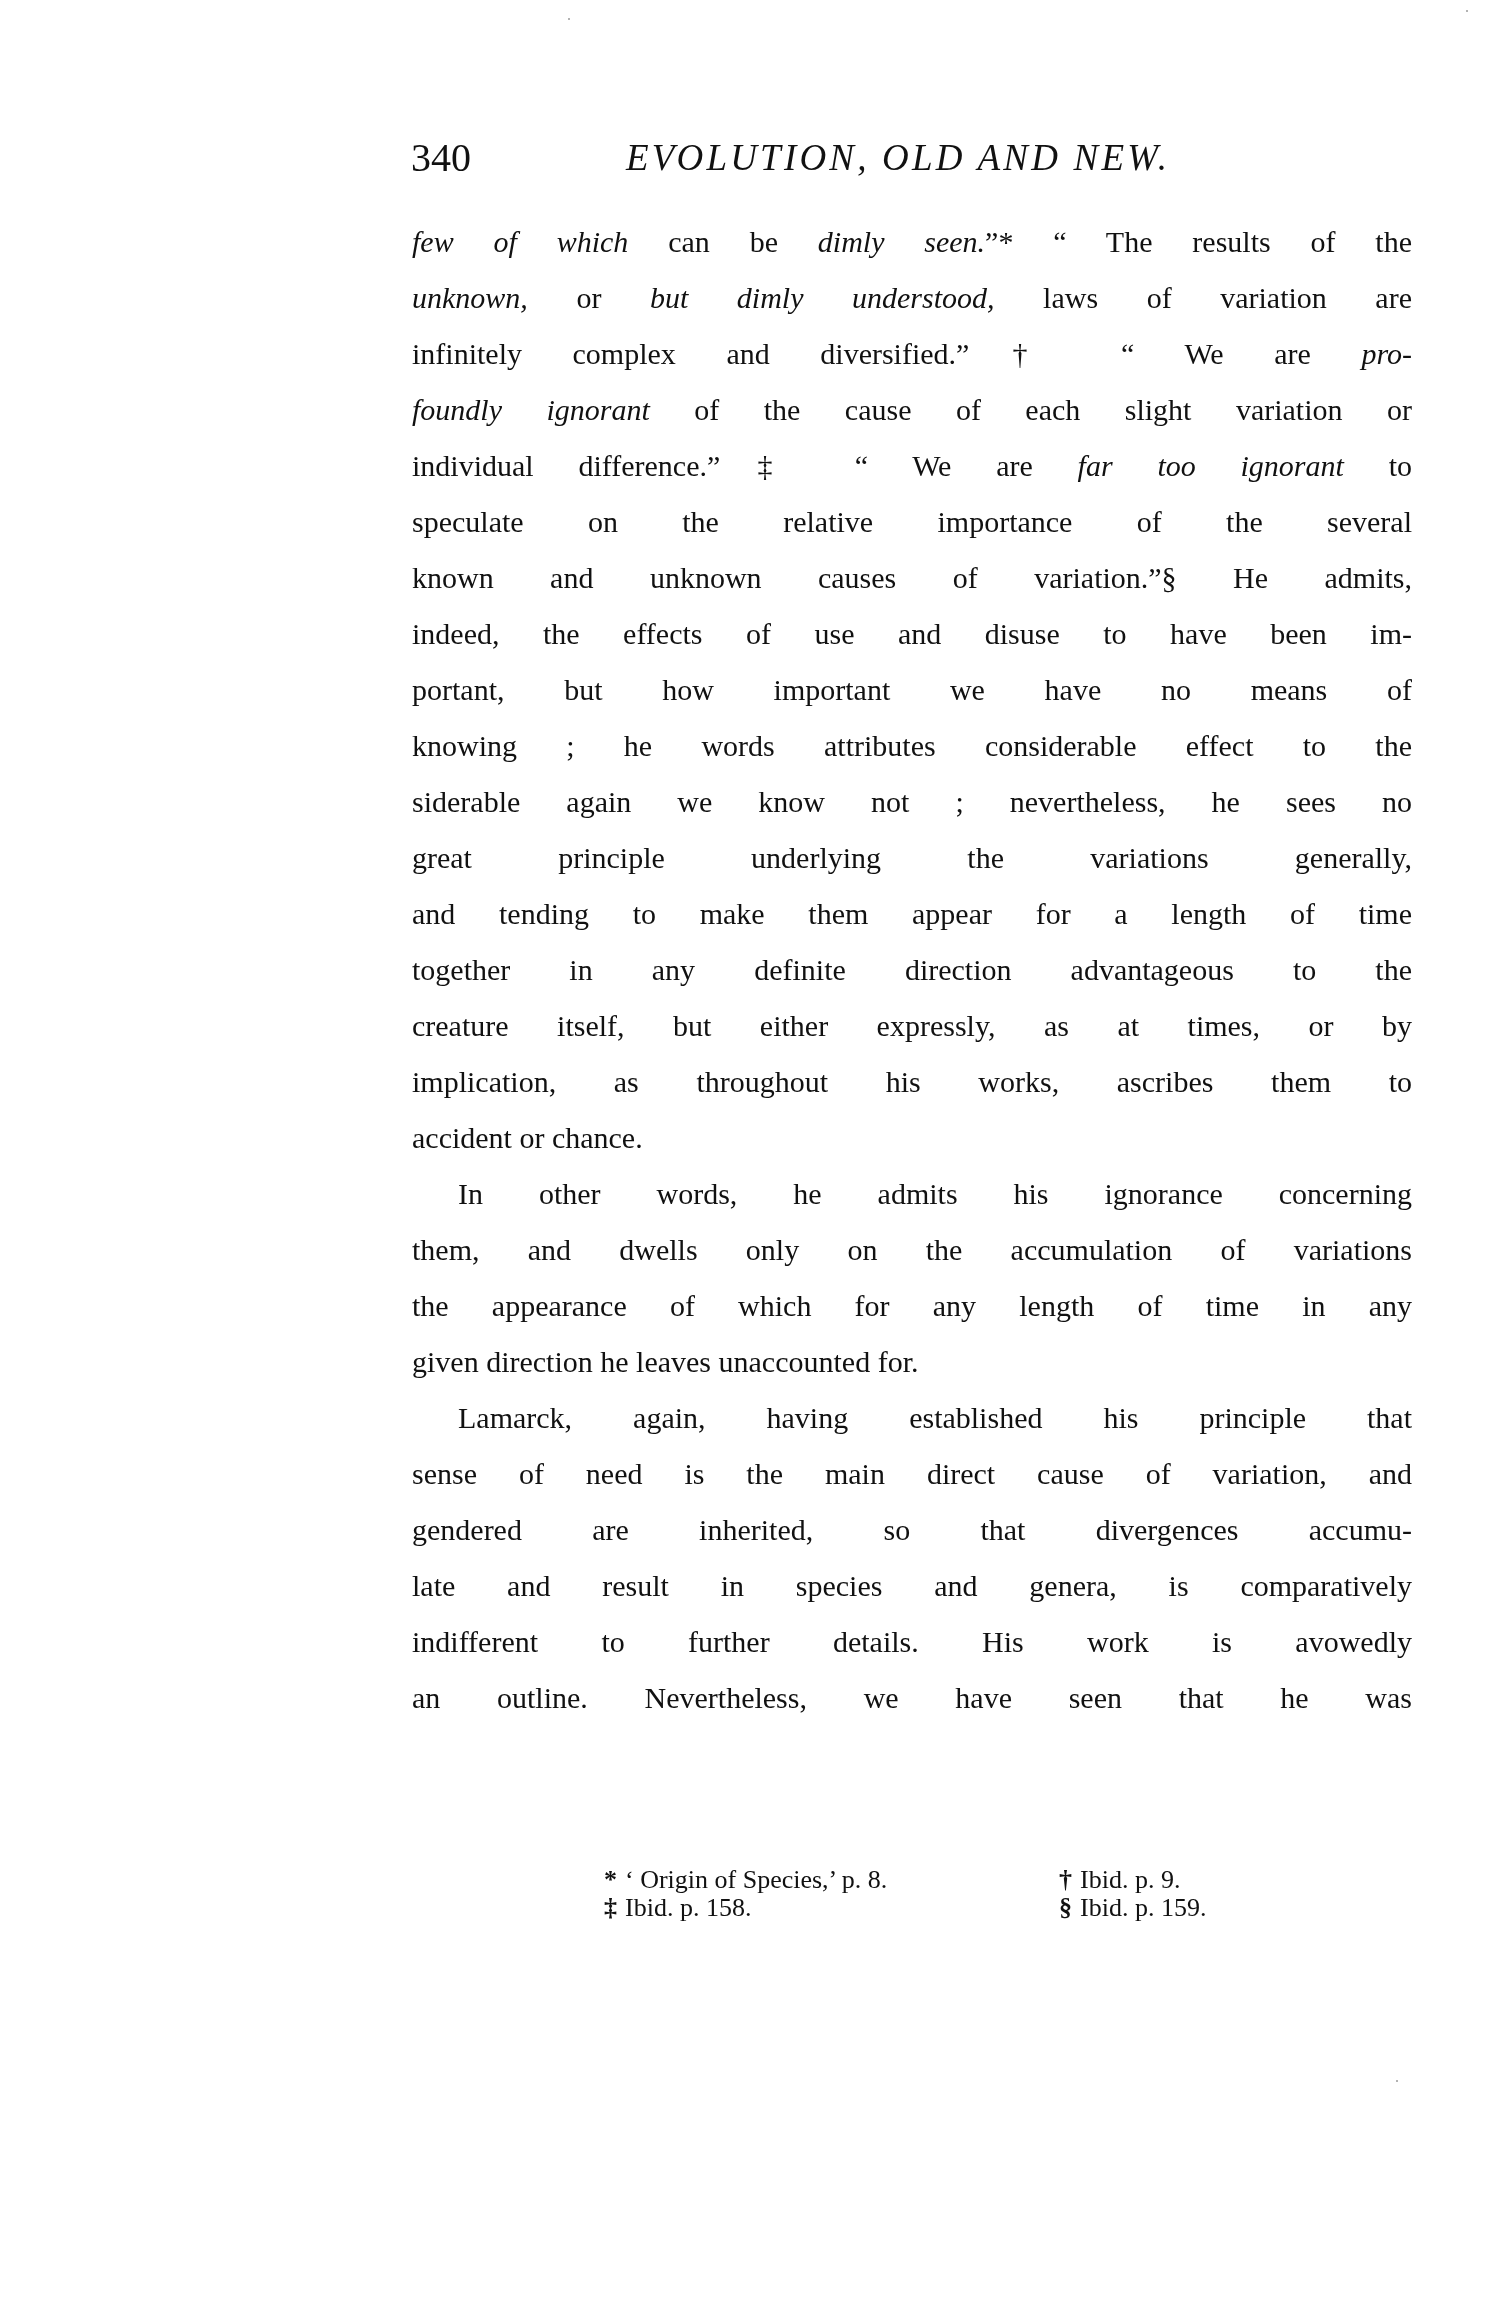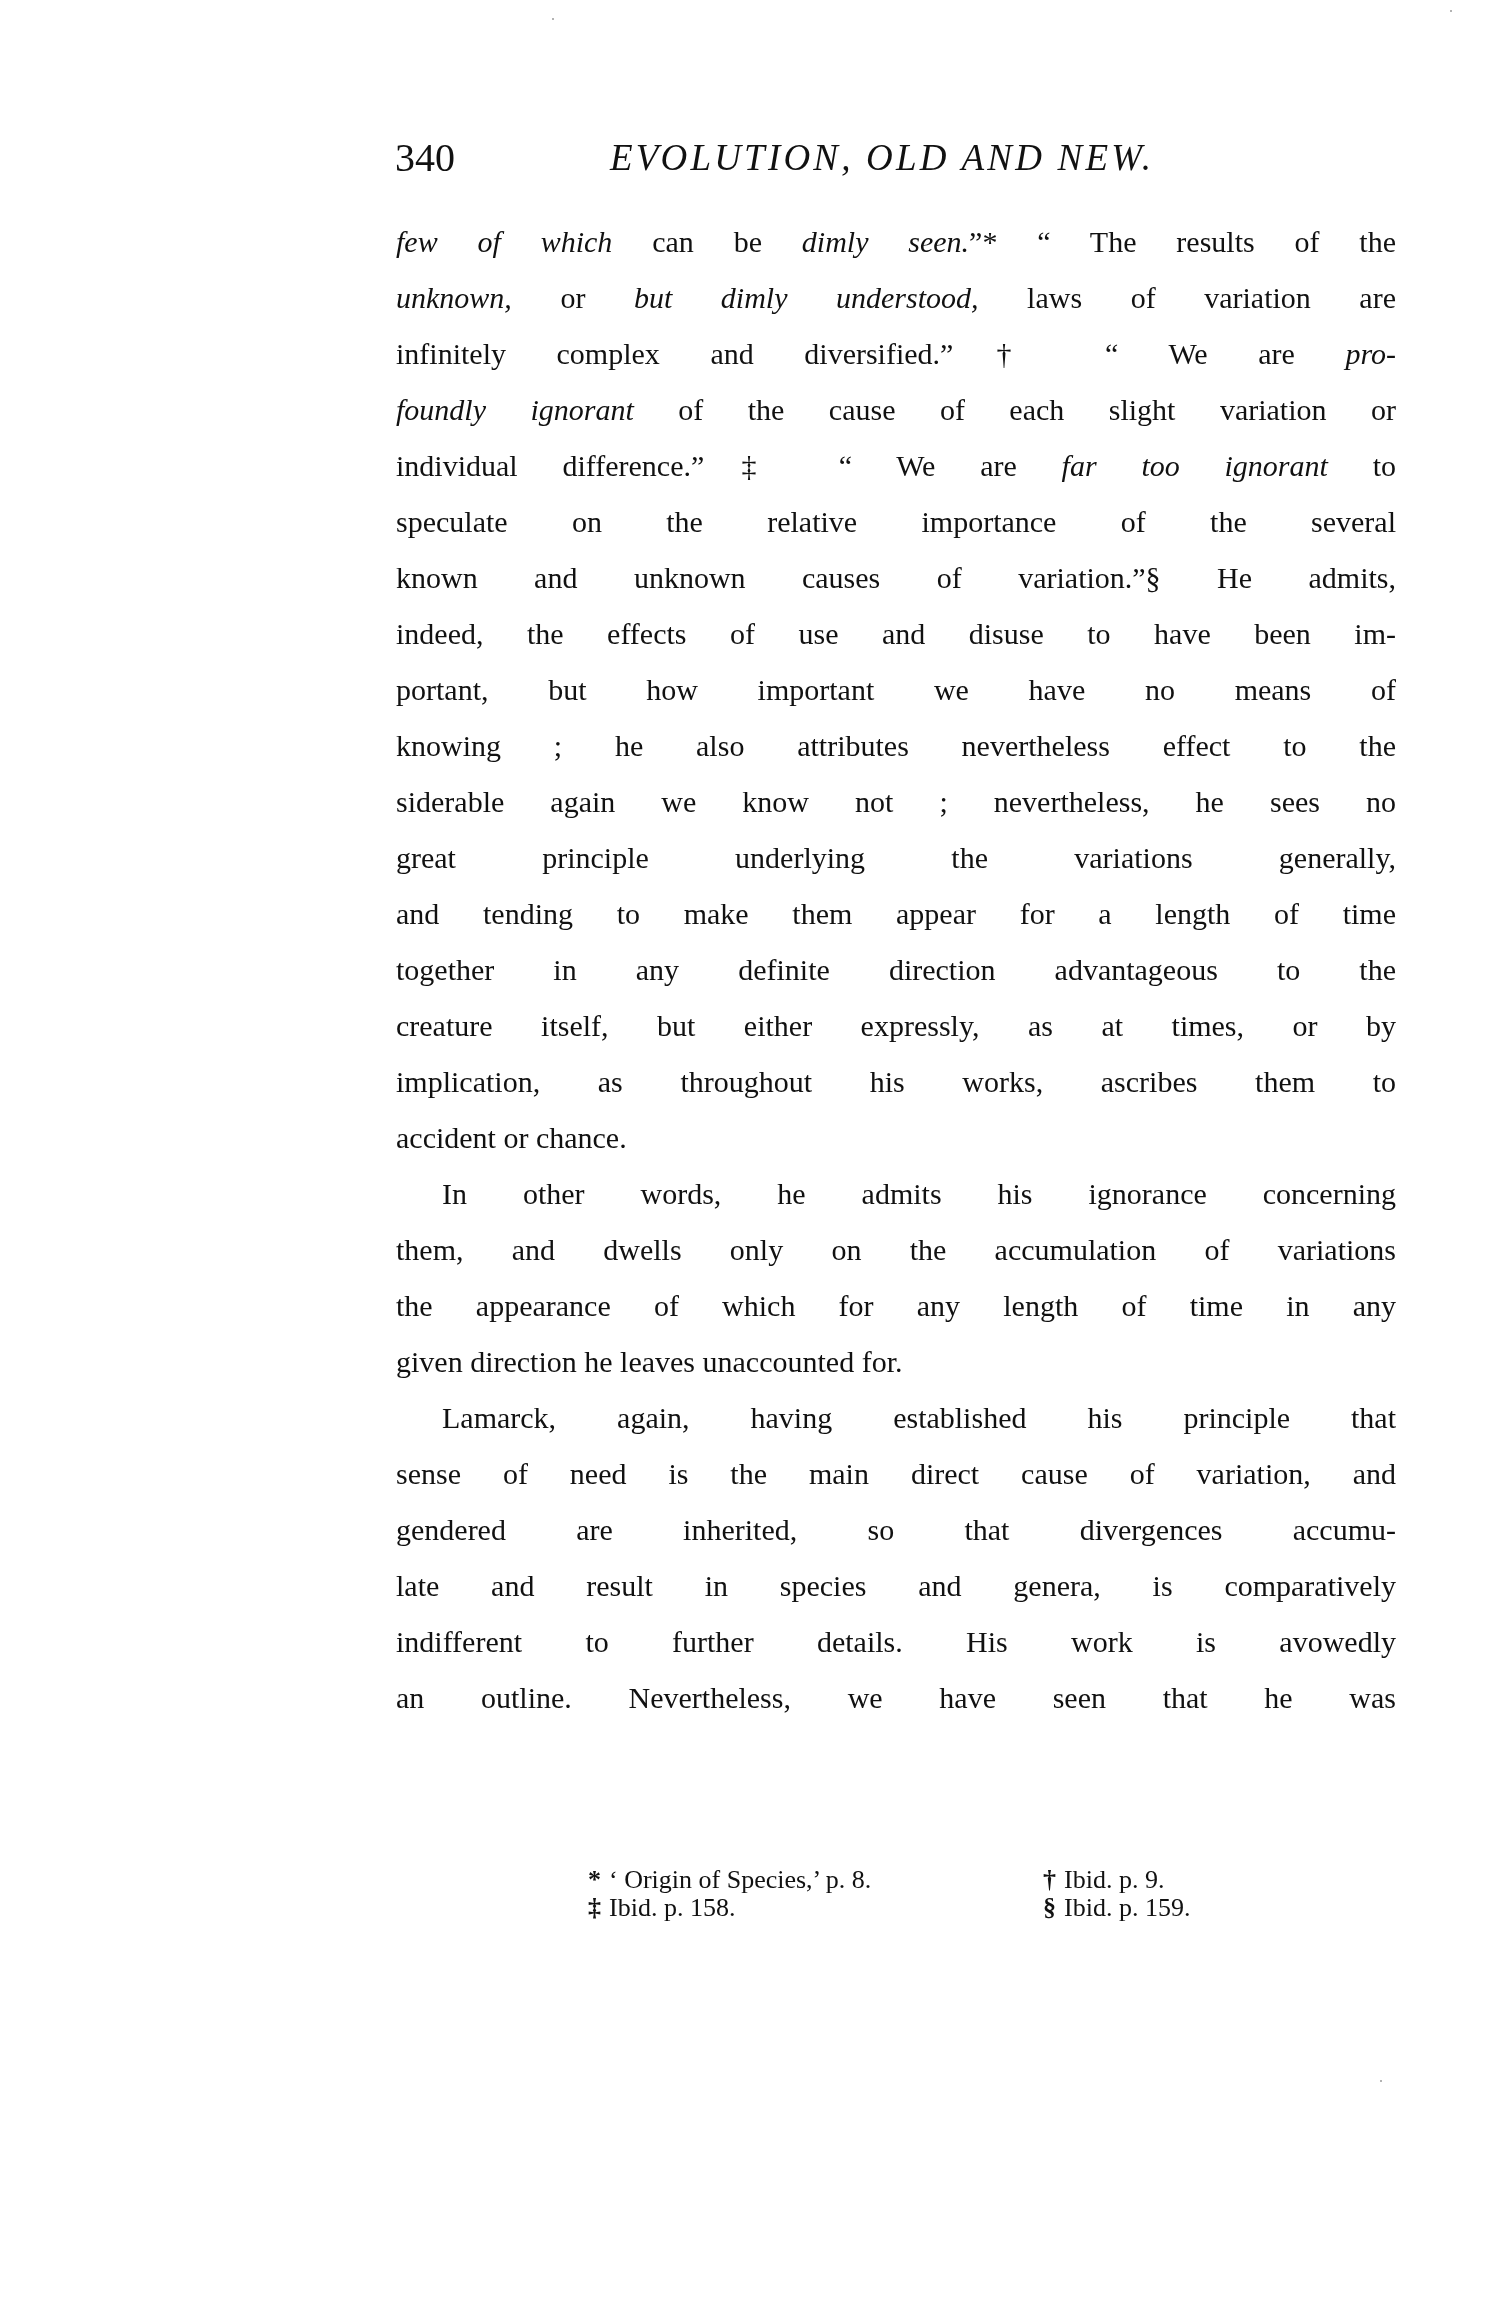--- a/index.html
+++ b/index.html
@@ -1,17 +1,17 @@
 <!DOCTYPE html>
 <html><head>
 <meta charset="utf-8">
 <style>
   html, body { margin: 0; padding: 0; background: #ffffff; }
   body { width: 1490px; height: 2320px; position: relative; overflow: hidden; color: #111111; font-family: "DejaVu Serif", "Liberation Serif", serif; }
-  .page { position: absolute; left: 0; top: 0; width: 1310px; height: 2320px; background: #ffffff; }
+  .page { position: absolute; left: 16px; top: 0; width: 1310px; height: 2320px; background: #ffffff; }
   .running-head { position: absolute; left: 395px; top: 136px; width: 820px; height: 44px; }
   .page-number { position: absolute; left: 0; top: 0; font-family: "Liberation Serif", serif; font-size: 40px; line-height: 44px; }
   .running-title { position: absolute; left: 203px; top: 0; font-family: "Liberation Serif", serif; font-style: italic; font-size: 37px; line-height: 44px; letter-spacing: 3.2px; white-space: nowrap; margin-left: 12px; }
   .body-text { position: absolute; left: 396px; top: 214px; width: 1000px; }
   .line { display: block; height: 56px; line-height: 56px; font-family: "Liberation Serif", serif; font-size: 30px; white-space: nowrap; text-align: justify; text-align-last: justify; word-spacing: 0; }
   .line.last { text-align: center; text-align-last: left; }
   .line.indent { padding-left: 46px; }
   .line i { font-style: italic; }
   .footnotes { position: absolute; left: 588px; top: 1866px; width: 700px; }
   .fn-row { position: relative; height: 28px; }
@@ -38,21 +38,21 @@
   <div class="body-text" id="body-text">
       <div class="line"><i>few of which</i><span> can be </span><i>dimly seen.</i><span>”*   “ The results of the</span></div>
       <div class="line"><i>unknown,</i><span> or </span><i>but dimly understood,</i><span> laws of variation are</span></div>
       <div class="line"><span>infinitely complex and diversified.”†   “ We are </span><i>pro-</i></div>
       <div class="line"><i>foundly ignorant</i><span> of the cause of each slight variation or</span></div>
       <div class="line"><span>individual difference.”‡   “ We are </span><i>far too ignorant</i><span> to</span></div>
       <div class="line"><span>speculate on the relative importance of the several</span></div>
       <div class="line"><span>known and unknown causes of variation.”§  He admits,</span></div>
       <div class="line"><span>indeed, the effects of use and disuse to have been im-</span></div>
       <div class="line"><span>portant, but how important we have no means of</span></div>
-      <div class="line"><span>knowing ; he also attributes nevertheless effect to the</span></div>
+      <div class="line"><span>knowing ; he words attributes considerable effect to the</span></div>
       <div class="line"><span>siderable again we know not ; nevertheless, he sees no</span></div>
       <div class="line"><span>great principle underlying the variations generally,</span></div>
       <div class="line"><span>and tending to make them appear for a length of time</span></div>
       <div class="line"><span>together in any definite direction advantageous to the</span></div>
       <div class="line"><span>creature itself, but either expressly, as at times, or by</span></div>
       <div class="line"><span>implication, as throughout his works, ascribes them to</span></div>
       <div class="line last"><span>accident or chance.</span></div>
       <div class="line indent"><span>In other words, he admits his ignorance concerning</span></div>
       <div class="line"><span>them, and dwells only on the accumulation of variations</span></div>
       <div class="line"><span>the appearance of which for any length of time in any</span></div>

